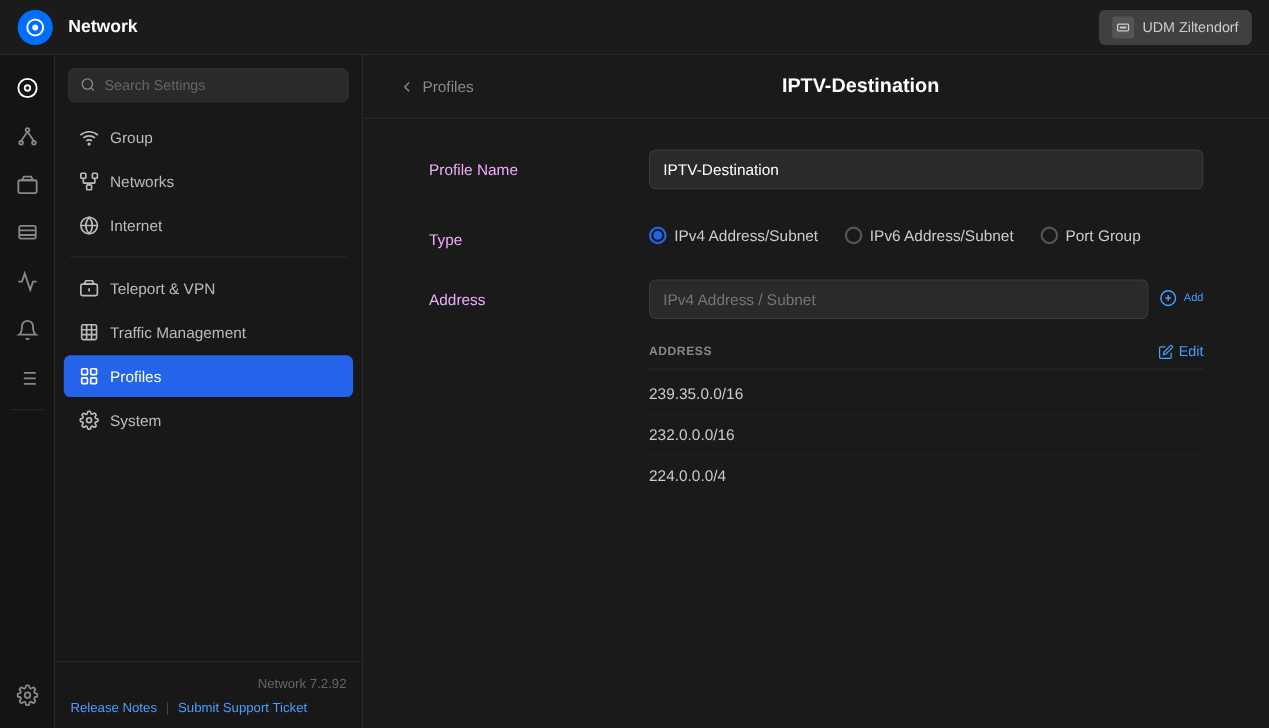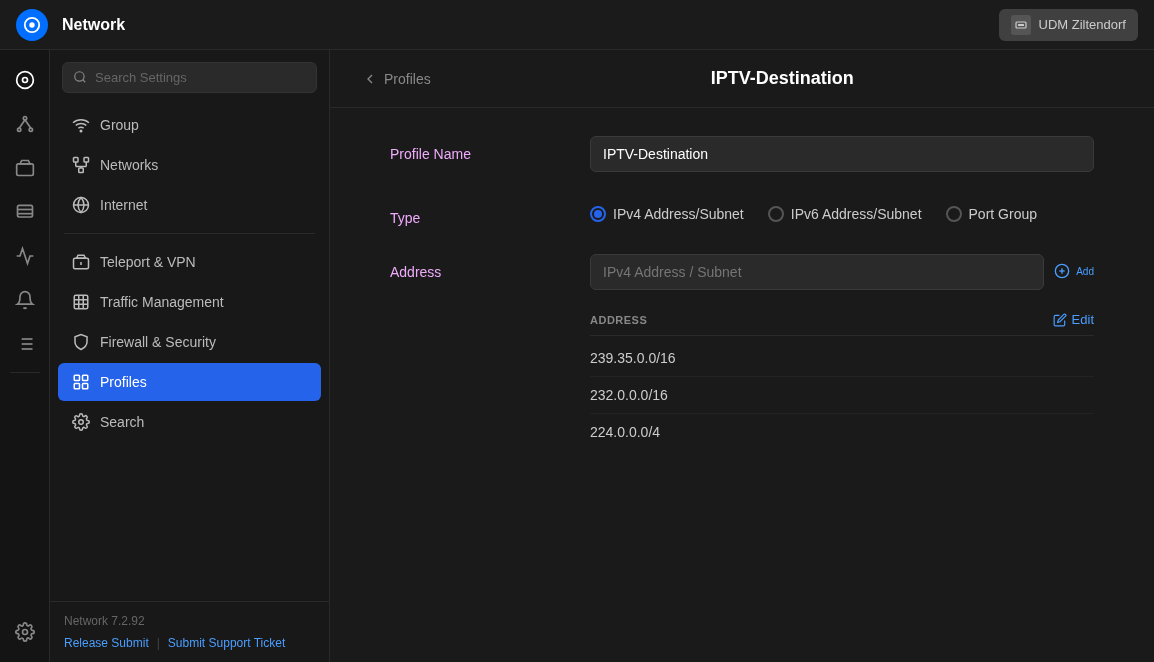--- a/index.html
+++ b/index.html
@@ -149,20 +149,21 @@
     .nav-divider {
       height: 1px;
       background: #2a2a2a;
       margin: 8px 14px;
     }
 
     .nav-footer {
       margin-top: auto;
       padding: 12px 14px;
       border-top: 1px solid #2a2a2a;
+      text-align: right;
     }
     .nav-version { font-size: 12px; color: #666; margin-bottom: 8px; }
     .nav-links { display: flex; gap: 8px; align-items: center; }
     .nav-link { font-size: 12px; color: #4a9eff; cursor: pointer; text-decoration: none; }
     .nav-link-sep { color: #444; font-size: 12px; }
 
     
     .content {
       flex: 1;
       background: #1a1a1a;
@@ -451,47 +452,41 @@
       </svg>
       <span class="nav-item-label">Teleport &amp; VPN</span>
     </div>
     <div class="nav-item">
       <svg viewBox="0 0 24 24" fill="none" stroke="currentColor" stroke-width="2">
         <rect x="3" y="3" width="18" height="18" rx="2"></rect>
         <path d="M3 9h18M3 15h18M9 3v18M15 3v18"></path>
       </svg>
       <span class="nav-item-label">Traffic Management</span>
     </div>
-    <div class="nav-item">
-      <svg viewBox="0 0 24 24" fill="none" stroke="currentColor" stroke-width="2">
-        <path d="M12 22s8-4 8-10V5l-8-3-8 3v7c0 6 8 10 8 10z"></path>
-      </svg>
-      <span class="nav-item-label">Firewall &amp; Security</span>
-    </div>
     <div class="nav-item active">
       <svg viewBox="0 0 24 24" fill="none" stroke="currentColor" stroke-width="2">
         <rect x="3" y="3" width="7" height="7" rx="1"></rect>
         <rect x="14" y="3" width="7" height="7" rx="1"></rect>
         <rect x="3" y="14" width="7" height="7" rx="1"></rect>
         <rect x="14" y="14" width="7" height="7" rx="1"></rect>
       </svg>
       <span class="nav-item-label">Profiles</span>
     </div>
     <div class="nav-item">
       <svg viewBox="0 0 24 24" fill="none" stroke="currentColor" stroke-width="2">
         <circle cx="12" cy="12" r="3"></circle>
         <path d="M19.4 15a1.65 1.65 0 0 0 .33 1.82l.06.06a2 2 0 0 1-2.83 2.83l-.06-.06a1.65 1.65 0 0 0-1.82-.33 1.65 1.65 0 0 0-1 1.51V21a2 2 0 0 1-4 0v-.09A1.65 1.65 0 0 0 9 19.4a1.65 1.65 0 0 0-1.82.33l-.06.06a2 2 0 0 1-2.83-2.83l.06-.06A1.65 1.65 0 0 0 4.68 15a1.65 1.65 0 0 0-1.51-1H3a2 2 0 0 1 0-4h.09A1.65 1.65 0 0 0 4.6 9a1.65 1.65 0 0 0-.33-1.82l-.06-.06a2 2 0 0 1 2.83-2.83l.06.06A1.65 1.65 0 0 0 9 4.68a1.65 1.65 0 0 0 1-1.51V3a2 2 0 0 1 4 0v.09a1.65 1.65 0 0 0 1 1.51 1.65 1.65 0 0 0 1.82-.33l.06-.06a2 2 0 0 1 2.83 2.83l-.06.06A1.65 1.65 0 0 0 19.4 9a1.65 1.65 0 0 0 1.51 1H21a2 2 0 0 1 0 4h-.09a1.65 1.65 0 0 0-1.51 1z"></path>
       </svg>
-      <span class="nav-item-label">Search</span>
+      <span class="nav-item-label">System</span>
     </div>
 
     <div class="nav-footer">
       <div class="nav-version">Network 7.2.92</div>
       <div class="nav-links">
-        <a class="nav-link">Release Submit</a>
+        <a class="nav-link">Release Notes</a>
         <span class="nav-link-sep">|</span>
         <a class="nav-link">Submit Support Ticket</a>
       </div>
     </div>
   </div>
 
   <div class="content">
     <div class="content-header">
       <div class="back-btn">
         <svg viewBox="0 0 24 24" fill="none" stroke="currentColor" stroke-width="2">

